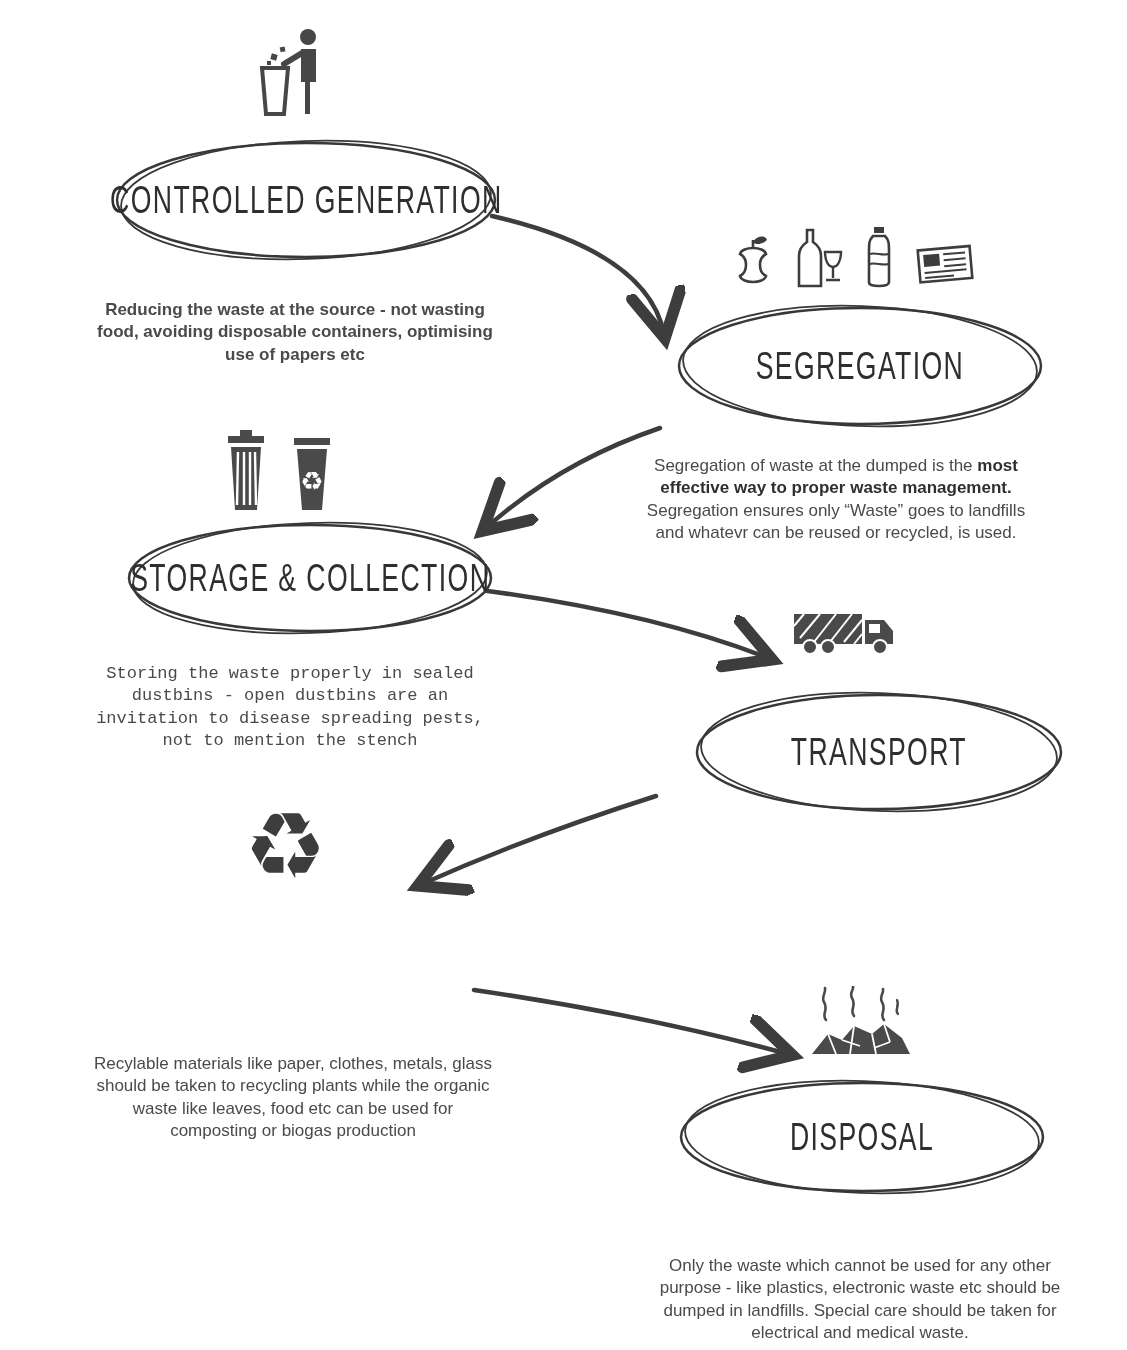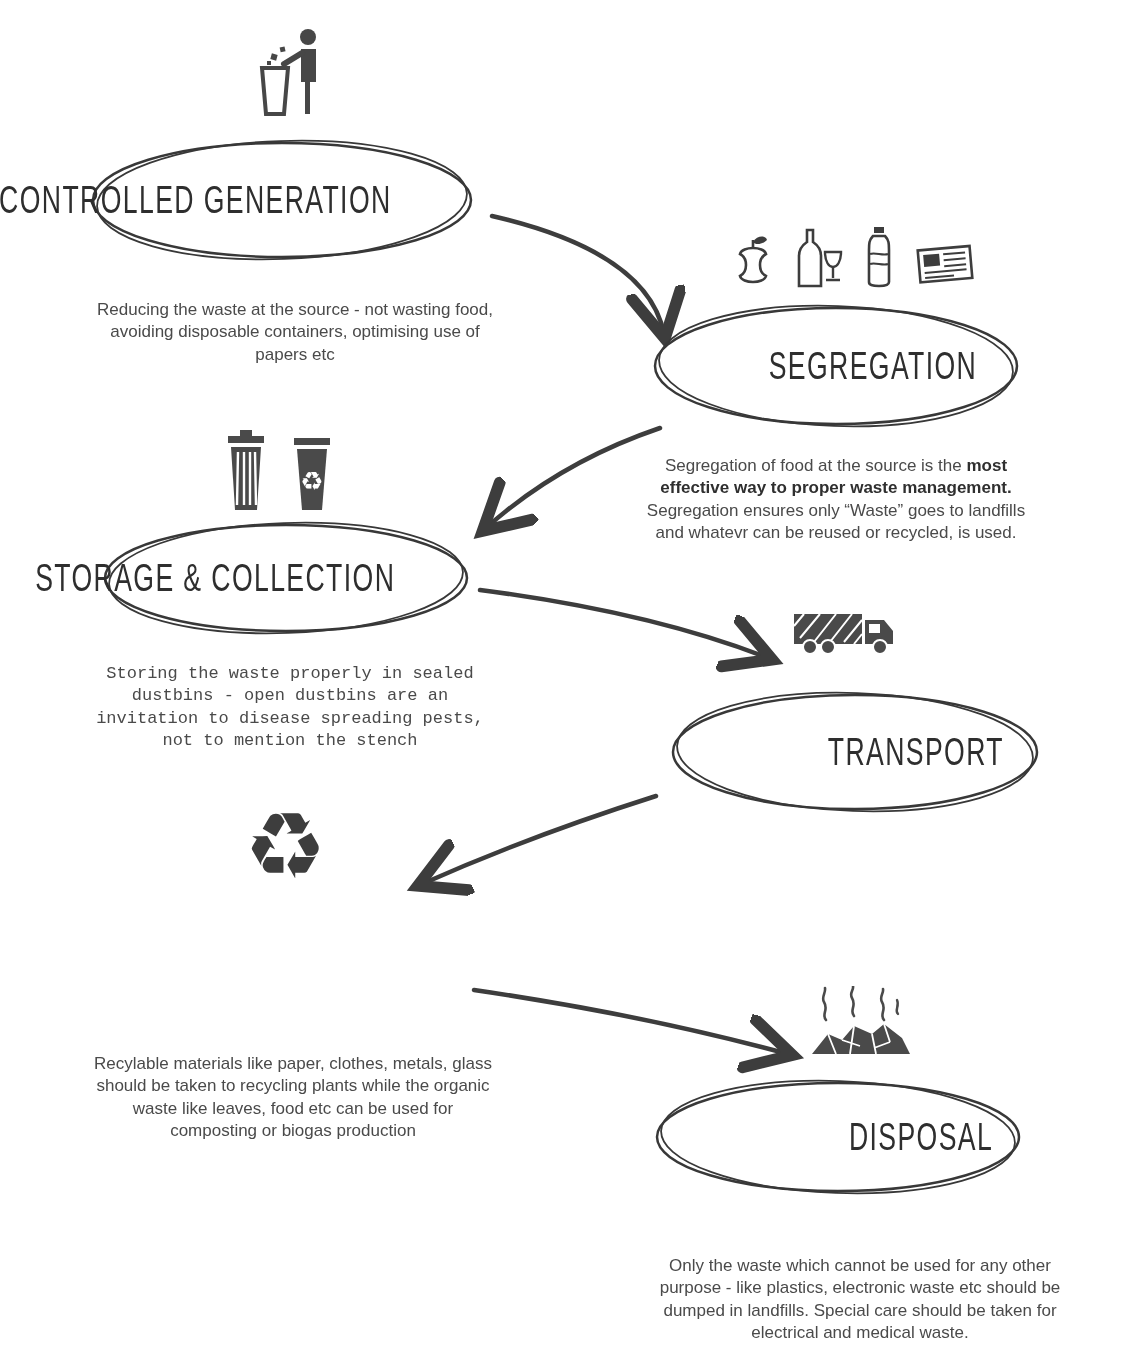--- a/index.html
+++ b/index.html
@@ -1,21 +1,21 @@
 <!DOCTYPE html>
 <html><head>
 <meta charset="utf-8">
 <style>
   html,body{margin:0;padding:0;background:#ffffff;}
   .canvas{
     position:relative;width:1127px;height:1350px;background:#ffffff;
     font-family:"Liberation Sans",sans-serif;overflow:hidden;
   }
   .arrows{position:absolute;left:0;top:0;z-index:1;}
-  .bubble{position:absolute;z-index:2;display:flex;align-items:center;justify-content:flex-end;}
+  .bubble{position:absolute;z-index:2;display:flex;align-items:center;justify-content:center;margin-left:24px;}
   .bubble svg{position:absolute;left:0;top:0;}
   .step-label{
     position:relative;z-index:3;color:#2e2e2e;font-size:38px;font-weight:500;
     letter-spacing:2px;white-space:nowrap;transform:scaleX(0.70);
   }
   .desc{
     position:absolute;z-index:2;text-align:center;font-size:17px;line-height:1.32;
     color:#4a4a4a;
   }
   .desc b{color:#2f2f2f;}
@@ -54,21 +54,21 @@
   </div>
 
   <div class="bubble" style="left:88px;top:138px;width:388px;height:124px;">
     <svg width="388" height="124">
       <ellipse cx="194" cy="62" rx="189" ry="57" fill="#ffffff" stroke="#383838" stroke-width="2.5"></ellipse>
       <ellipse cx="194" cy="62" rx="185" ry="59" fill="none" stroke="#383838" stroke-width="1.8" transform="rotate(-2 194 62)"></ellipse>
     </svg>
     <div class="step-label">CONTROLLED GENERATION</div>
   </div>
 
-  <p class="desc" style="left:95px;top:282px;width:400px;">Reducing the waste at the source - not wasting food, avoiding disposable containers, optimising use of papers etc</p>
+  <p class="desc" style="left:95px;top:282px;width:400px;font-weight:bold;">Reducing the waste at the source - not wasting food, avoiding disposable containers, optimising use of papers etc</p>
 
   <div class="icon icon-row" style="left:733px;top:226px;">
     <span>
       <svg width="40" height="54" viewBox="0 0 40 54">
         <path d="M7 20 C9 12 31 12 33 20 C25 24 25 38 33 42 C31 50 9 50 7 42 C15 38 15 24 7 20 Z" fill="none" stroke="#3d3d3d" stroke-width="2.6"></path>
         <path d="M20 14 L20 6" stroke="#3d3d3d" stroke-width="2.6"></path>
         <path d="M20 8 C24 1 33 1 34 6 C29 11 22 11 20 8 Z" fill="#3d3d3d"></path>
       </svg>
     </span>
     <span>
@@ -97,21 +97,21 @@
   </div>
 
   <div class="bubble" style="left:650px;top:303px;width:372px;height:126px;">
     <svg width="372" height="126">
       <ellipse cx="186" cy="63" rx="181" ry="58" fill="#ffffff" stroke="#383838" stroke-width="2.5"></ellipse>
       <ellipse cx="186" cy="63" rx="177" ry="60" fill="none" stroke="#383838" stroke-width="1.8" transform="rotate(2 186 63)"></ellipse>
     </svg>
     <div class="step-label">SEGREGATION</div>
   </div>
 
-  <p class="desc" style="left:640px;top:438px;width:392px;"><span>Segregation of food at the source is the </span><b>most effective way to proper waste management.</b><span> Segregation ensures only “Waste” goes to landfills and whatevr can be reused or recycled, is used.</span></p>
+  <p class="desc" style="left:640px;top:438px;width:392px;"><span>Segregation of waste at the dumped is the </span><b>most effective way to proper waste management.</b><span> Segregation ensures only “Waste” goes to landfills and whatevr can be reused or recycled, is used.</span></p>
 
   <div class="icon icon-row" style="left:224px;top:428px;">
     <span>
       <svg width="44" height="84" viewBox="0 0 44 84">
         <rect x="16" y="2" width="12" height="6" fill="#4a4a4a"></rect>
         <rect x="4" y="8" width="36" height="7" fill="#4a4a4a"></rect>
         <path d="M7 19 L37 19 L33 82 L11 82 Z" fill="#4a4a4a"></path>
         <path d="M14 24 L13 77 M20 24 L20 77 M26 24 L26 77 M31 24 L32 77" stroke="#ffffff" stroke-width="2.4"></path>
       </svg>
     </span>

